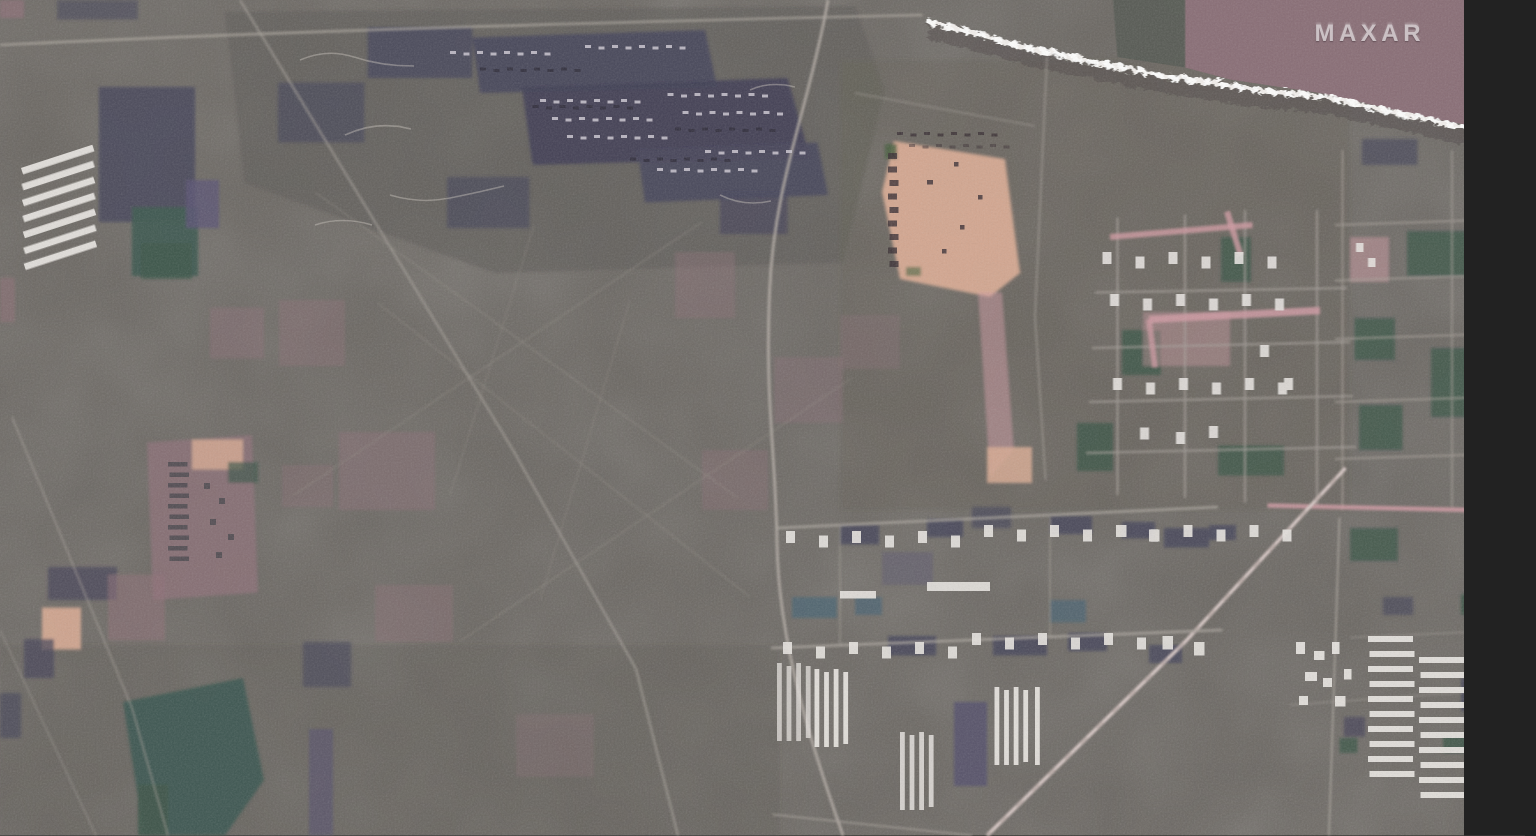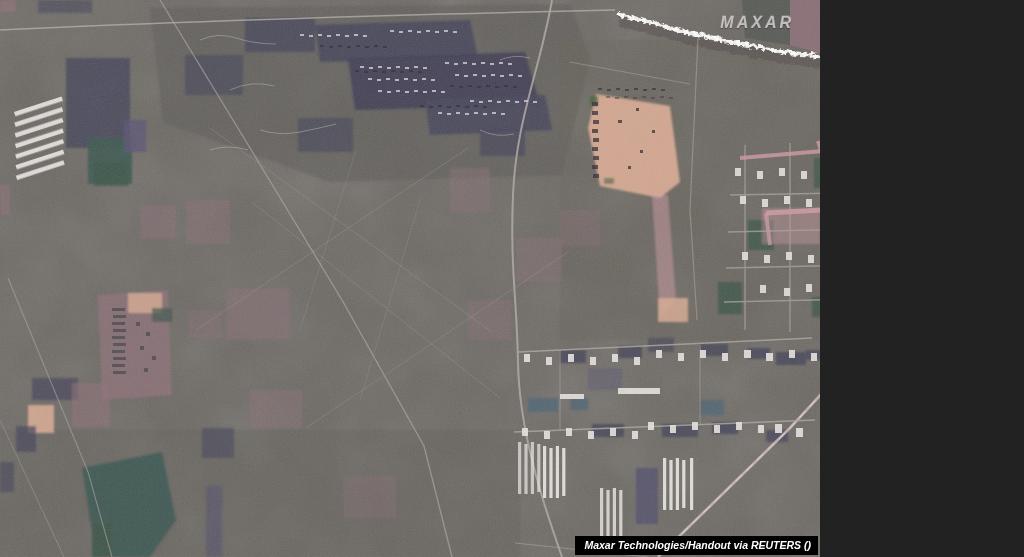--- a/index.html
+++ b/index.html
@@ -1,20 +1,19 @@
 <!DOCTYPE html>
 <html style="--c-terrain: #6b6762; --c-terrain_dark: #5e5b5a; --c-plowed_field: #8a6f77; --c-camp_slate: #49485c; --c-slate_light: #5d5575; --c-field_green: #3f574b; --c-field_teal: #3f5a52; --c-patch_mauve: #8f7179; --c-road_pink: #cf9ba3; --c-dirt_tan: #d8ab94; --c-building_white: #e6e3df; --c-road_light: #b3aca4; --c-shore_white: #f2efec; --c-credit_bg: #000000; --c-credit_text: #ffffff; --c-logo_text: #d9d2d5;"><head>
 <meta charset="utf-8">
 <style>
   html,body{margin:0;padding:0;background:#222;}
   #stage{
-    position:relative;width:820px;height:557px;overflow:hidden;
+    position:relative;width:976px;height:557px;overflow:hidden;
     background:var(--c-terrain,#6b6762);
     font-family:"Liberation Sans",sans-serif;
-    font-style:italic;
   }
   #stage svg{position:absolute;left:0;top:0;display:block;}
   .logo{
     position:absolute;top:14px;right:26px;
     font-size:16px;font-weight:800;letter-spacing:3px;
     color:var(--c-logo_text,#d9d2d5);opacity:.82;
     text-shadow:0 1px 1px rgba(45,32,40,.55), 0 -1px 1px rgba(255,255,255,.25);
     user-select:none;
   }
   .credit{
@@ -387,16 +386,13 @@
         <rect x="882" y="452" width="6" height="6"></rect>
         <rect x="896" y="446" width="5" height="7"></rect>
     <rect x="866" y="464" width="6" height="6"></rect>
         <rect x="890" y="464" width="7" height="7"></rect>
   </g>
 
   <rect x="0" y="0" width="1024" height="557" filter="url(#grainF)" opacity="0.14"></rect>
 </svg>
 
   <div class="logo">MAXAR</div>
-  <div class="credit">
-    <span>Maxar Technologies/Handout via REUTERS ()</span>
-  </div>
 </div>
 
 </body></html>

